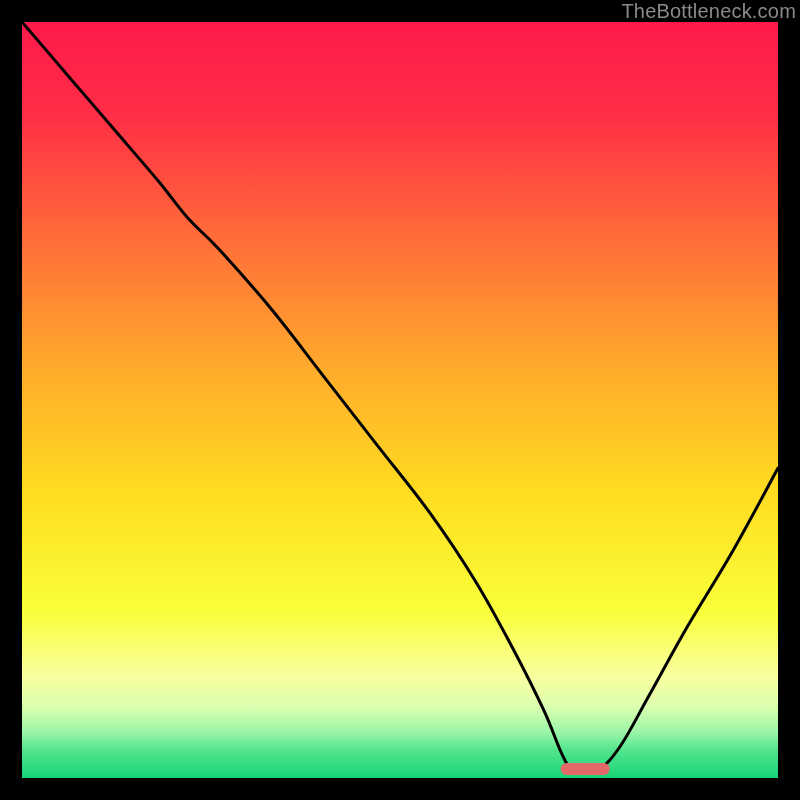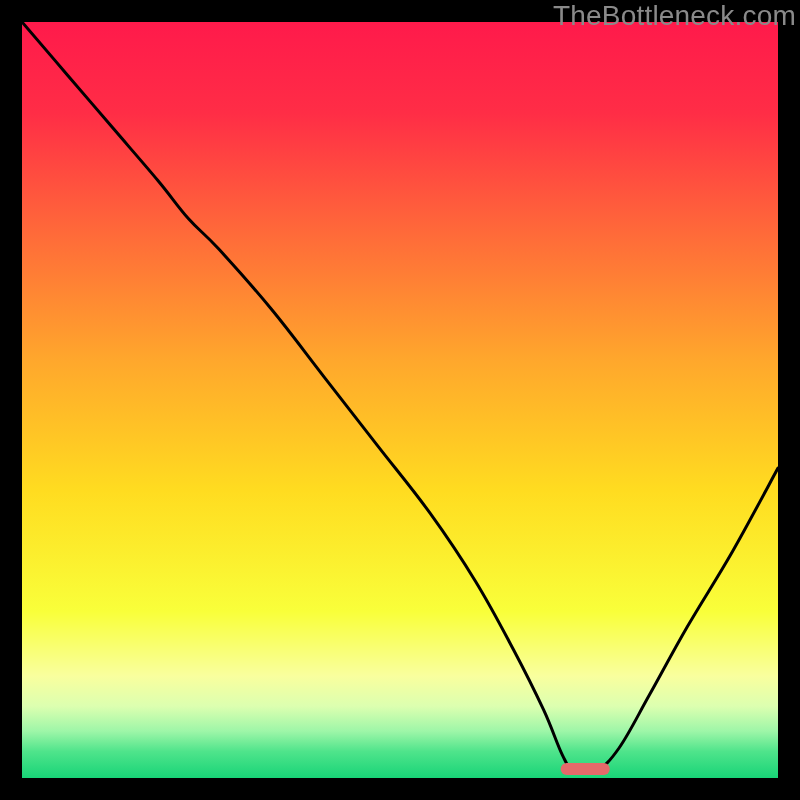--- a/index.html
+++ b/index.html
@@ -23,21 +23,21 @@
     position: absolute;
     left: 0;
     top: 0;
     width: 756px;
     height: 756px;
   }
   .watermark {
     position: absolute;
     top: 0;
     right: 4px;
-    font-size: 28px;
+    font-size: 20px;
     font-weight: 500;
     color: #8a8a8a;
     letter-spacing: 0.2px;
     z-index: 10;
   }
 </style>
 </head>
 <body>
 
 <div class="watermark">TheBottleneck.com</div>

